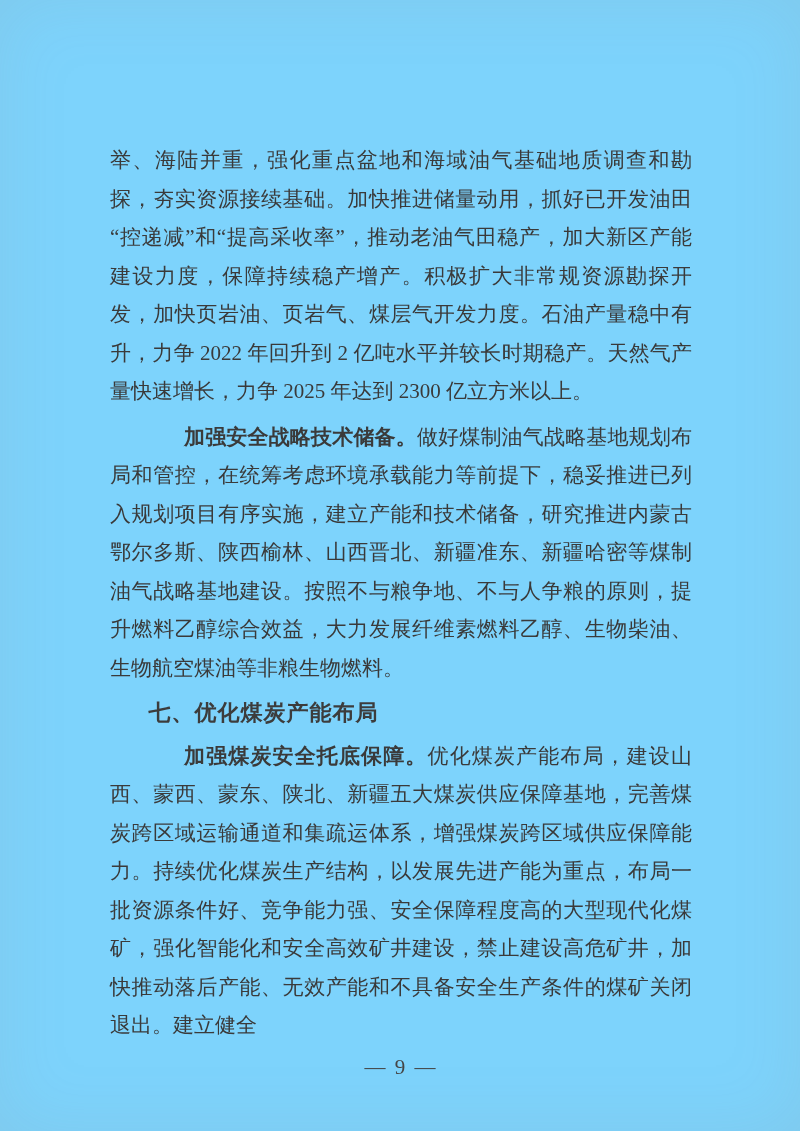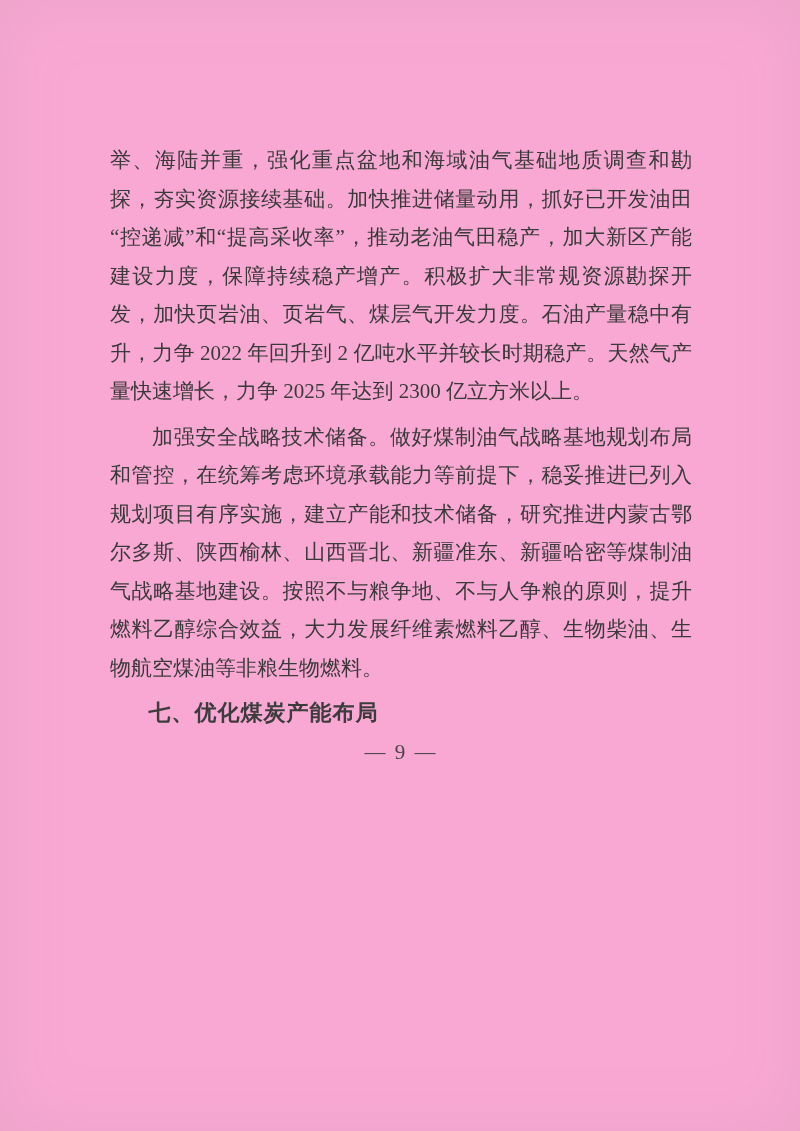--- a/index.html
+++ b/index.html
@@ -10,38 +10,39 @@
       width: 800px;
       height: 1131px;
       background: #efedec;
       font-family: "Liberation Serif", "DejaVu Serif", serif;
     }
     .page {
       position: relative;
       width: 800px;
       height: 1131px;
       box-sizing: border-box;
-      background: #f9a8d4;
+      background: #7dd3fc;
       box-shadow: inset 0 0 70px rgba(150, 140, 130, 0.13);
       padding: 141px 108px 0 110px;
       overflow: hidden;
     }
     p.body {
       margin: 0 0 7px 0;
       font-size: 21px;
       line-height: 38.5px;
       color: #3a3a3a;
       text-align: justify;
       text-align-last: left;
     }
     .indent {
       text-indent: 2em;
     }
     .lead {
-      font-weight: normal;
+      font-weight: bold;
+      margin-left: 32px;
     }
     .heading {
       margin: 0 0 4px 0;
       font-size: 22px;
       line-height: 38.5px;
       color: #3c3c3c;
       font-weight: bold;
       font-family: "Liberation Sans", "DejaVu Sans", sans-serif;
       text-indent: 1.75em;
       letter-spacing: 1px;
@@ -59,16 +60,17 @@
 <body>
 
 <div class="page">
 
   <p class="body">举、海陆并重，强化重点盆地和海域油气基础地质调查和勘探，夯实资源接续基础。加快推进储量动用，抓好已开发油田“控递减”和“提高采收率”，推动老油气田稳产，加大新区产能建设力度，保障持续稳产增产。积极扩大非常规资源勘探开发，加快页岩油、页岩气、煤层气开发力度。石油产量稳中有升，力争 2022 年回升到 2 亿吨水平并较长时期稳产。天然气产量快速增长，力争 2025 年达到 2300 亿立方米以上。</p>
 
   <p class="body indent"><b class="lead">加强安全战略技术储备。</b><span>做好煤制油气战略基地规划布局和管控，在统筹考虑环境承载能力等前提下，稳妥推进已列入规划项目有序实施，建立产能和技术储备，研究推进内蒙古鄂尔多斯、陕西榆林、山西晋北、新疆准东、新疆哈密等煤制油气战略基地建设。按照不与粮争地、不与人争粮的原则，提升燃料乙醇综合效益，大力发展纤维素燃料乙醇、生物柴油、生物航空煤油等非粮生物燃料。</span></p>
 
   <h2 class="heading">七、优化煤炭产能布局</h2>
 
+  <p class="body indent"><b class="lead">加强煤炭安全托底保障。</b><span>优化煤炭产能布局，建设山西、蒙西、蒙东、陕北、新疆五大煤炭供应保障基地，完善煤炭跨区域运输通道和集疏运体系，增强煤炭跨区域供应保障能力。持续优化煤炭生产结构，以发展先进产能为重点，布局一批资源条件好、竞争能力强、安全保障程度高的大型现代化煤矿，强化智能化和安全高效矿井建设，禁止建设高危矿井，加快推动落后产能、无效产能和不具备安全生产条件的煤矿关闭退出。建立健全</span></p>
 
   <div class="pagenum">— 9 —</div>
 
 </div>
 
 </body></html>

